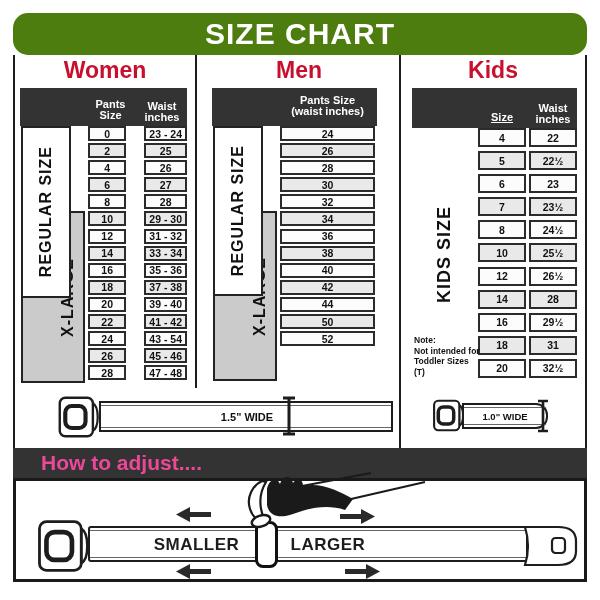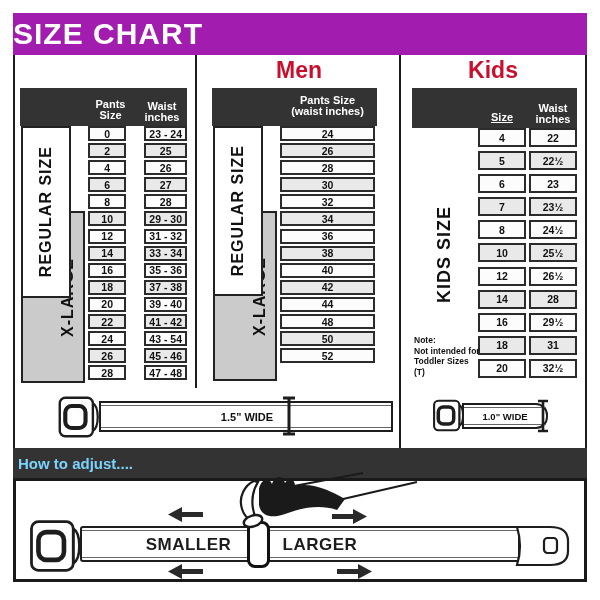--- a/index.html
+++ b/index.html
@@ -1,22 +1,22 @@
 <!DOCTYPE html>
 <html><head>
 <meta charset="utf-8">
 <style>
   html,body{margin:0;padding:0;background:#fff;}
   .canvas{position:relative;width:600px;height:600px;background:#fff;
           font-family:"Liberation Sans",sans-serif;overflow:hidden;color:#111;}
   .abs{position:absolute;}
 
   
-  .topbar{left:13px;top:13px;width:574px;height:42px;background:#a21caf;
-          display:flex;align-items:center;justify-content:flex-start;}
+  .topbar{left:13px;top:13px;width:574px;height:42px;background:#4d7c0f;
+          display:flex;align-items:center;justify-content:center;border-radius:15px;}
   .topbar span{color:#fff;font-size:30px;font-weight:bold;letter-spacing:1px;}
 
   
   .vline{width:2px;background:#1c1c1c;}
 
   
   .sec-title{font-size:23px;font-weight:bold;text-align:center;}
 
   
   .sztable{position:absolute;}
@@ -58,43 +58,44 @@
   
   .strap{position:absolute;background:#fff;border:2px solid #1d1d1d;box-sizing:border-box;}
   .strap::before{content:'';position:absolute;left:0;right:0;top:2px;bottom:2px;
                  border-top:1px solid #666;border-bottom:1px solid #666;}
   .strap-label{position:absolute;font-weight:bold;z-index:2;
                display:flex;align-items:center;justify-content:center;height:100%;}
 
   
   .adjust-bar{left:13px;top:448px;width:574px;height:30px;background:#333;
               display:flex;align-items:center;}
-  .adjust-bar span{color:#7dd3fc;font-size:15px;font-weight:bold;padding-left:5px;}
+  .adjust-bar span{color:#ec4899;font-size:21px;font-weight:bold;padding-left:28px;}
   .adjust-box{left:13px;top:478px;width:574px;height:104px;border:3px solid #1a1a1a;
               box-sizing:border-box;background:#fff;}
-  .stage{left:16px;top:481px;width:512px;height:98px;}
+  .stage{left:24px;top:481px;width:512px;height:98px;}
   .slider{position:absolute;left:231px;top:40px;width:23px;height:47px;background:#fff;
           border:3px solid #111;border-radius:8px;box-sizing:border-box;z-index:4;}
   .adj-word{position:absolute;top:54px;font-size:17px;font-weight:bold;
             letter-spacing:0.5px;text-align:center;color:#1d1d1d;z-index:3;}
 </style>
 </head>
 <body>
 
 <div class="canvas">
 
   <div class="abs topbar">
     <span>SIZE CHART</span>
   </div>
 
   <div class="abs vline" style="left:13px;top:55px;height:393px;"></div>
   <div class="abs vline" style="left:195px;top:55px;height:333px;"></div>
   <div class="abs vline" style="left:399px;top:55px;height:393px;"></div>
   <div class="abs vline" style="left:585px;top:55px;height:393px;"></div>
 
+  <div class="abs sec-title" style="left:15px;top:57px;width:180px;color:#c8102e;">Women</div>
   <div class="abs sec-title" style="left:403px;top:57px;width:180px;color:#c8102e;">Kids</div>
   <div class="abs sec-title" style="left:199px;top:57px;width:200px;color:#c8102e;">Men</div>
 
   <div class="sztable women-t" style="left:20px;top:88px;width:167px;height:294px;">
     <div class="thead" style="width:167px;height:38px;">
       <div class="hdr" style="left:66px;width:49px;bottom:5px;">Pants Size</div>
       <div class="hdr" style="left:117px;width:50px;bottom:3px;">
         <div>Waist</div>
         <div>inches</div>
       </div>
@@ -204,23 +205,20 @@
           <div class="cell">38</div>
         </div>
         <div class="trow even">
           <div class="cell">40</div>
         </div>
         <div class="trow odd">
           <div class="cell">42</div>
         </div>
         <div class="trow even">
           <div class="cell">44</div>
-        </div>
-        <div class="trow even">
-          <div class="cell">48</div>
         </div>
         <div class="trow odd">
           <div class="cell">50</div>
         </div>
         <div class="trow even">
           <div class="cell">52</div>
         </div>
       </div>
     <div class="regular-box" style="height:170px;">
       <span class="vtext" style="font-size:16px;">REGULAR SIZE</span>

